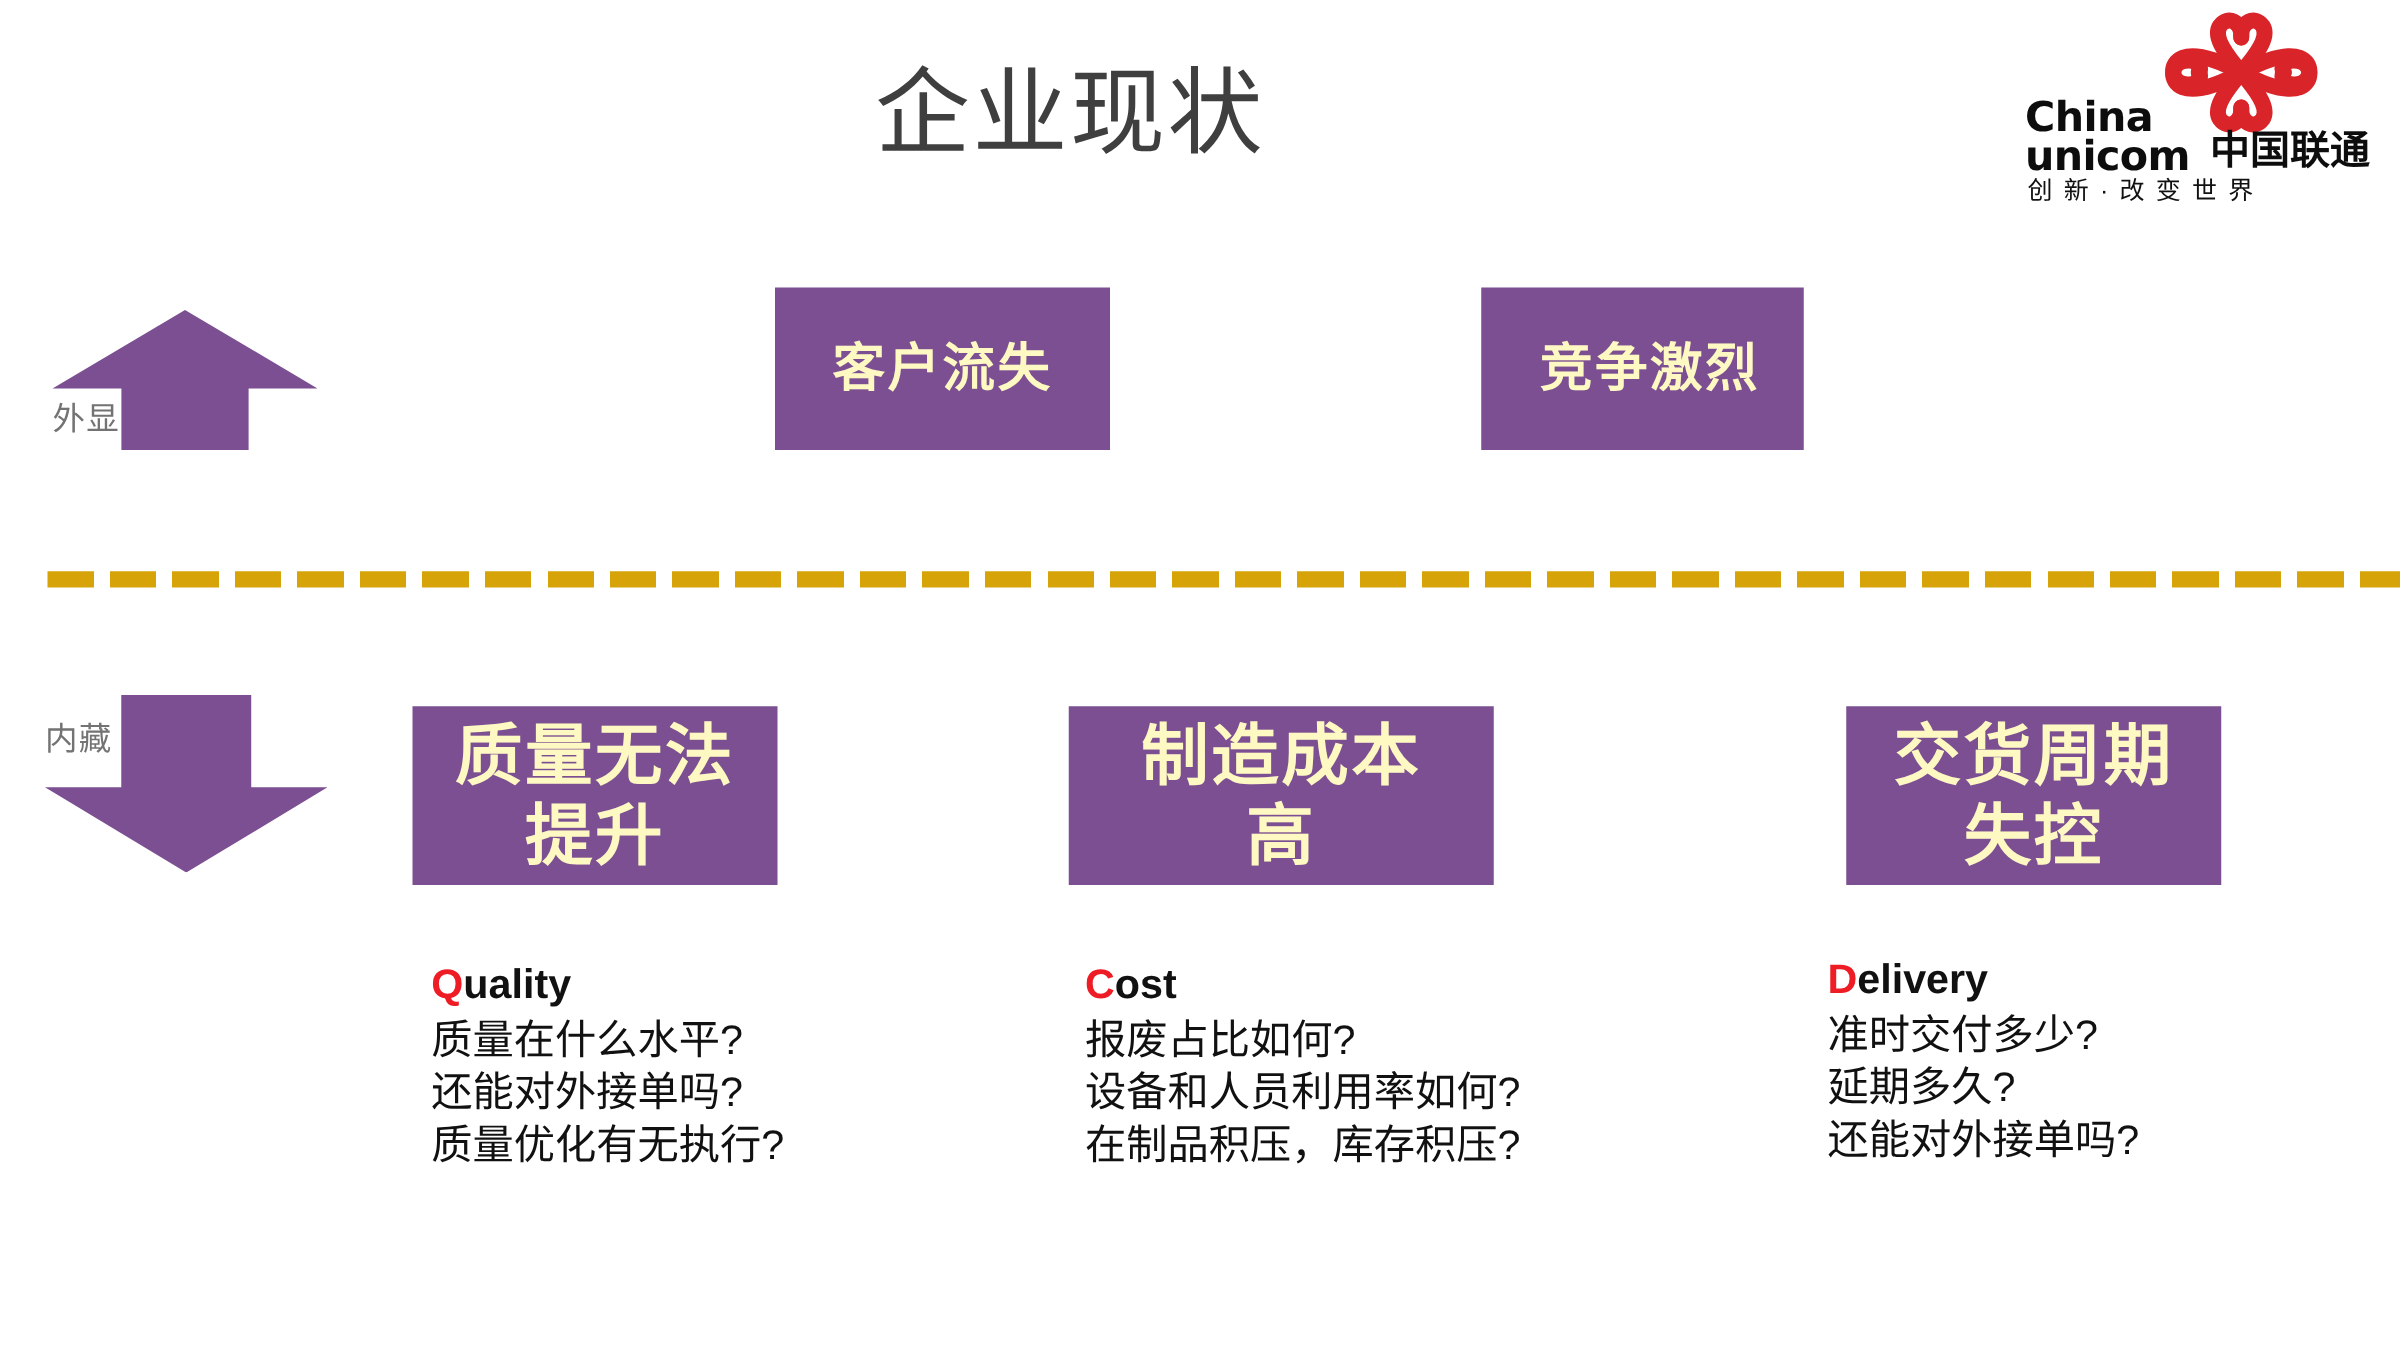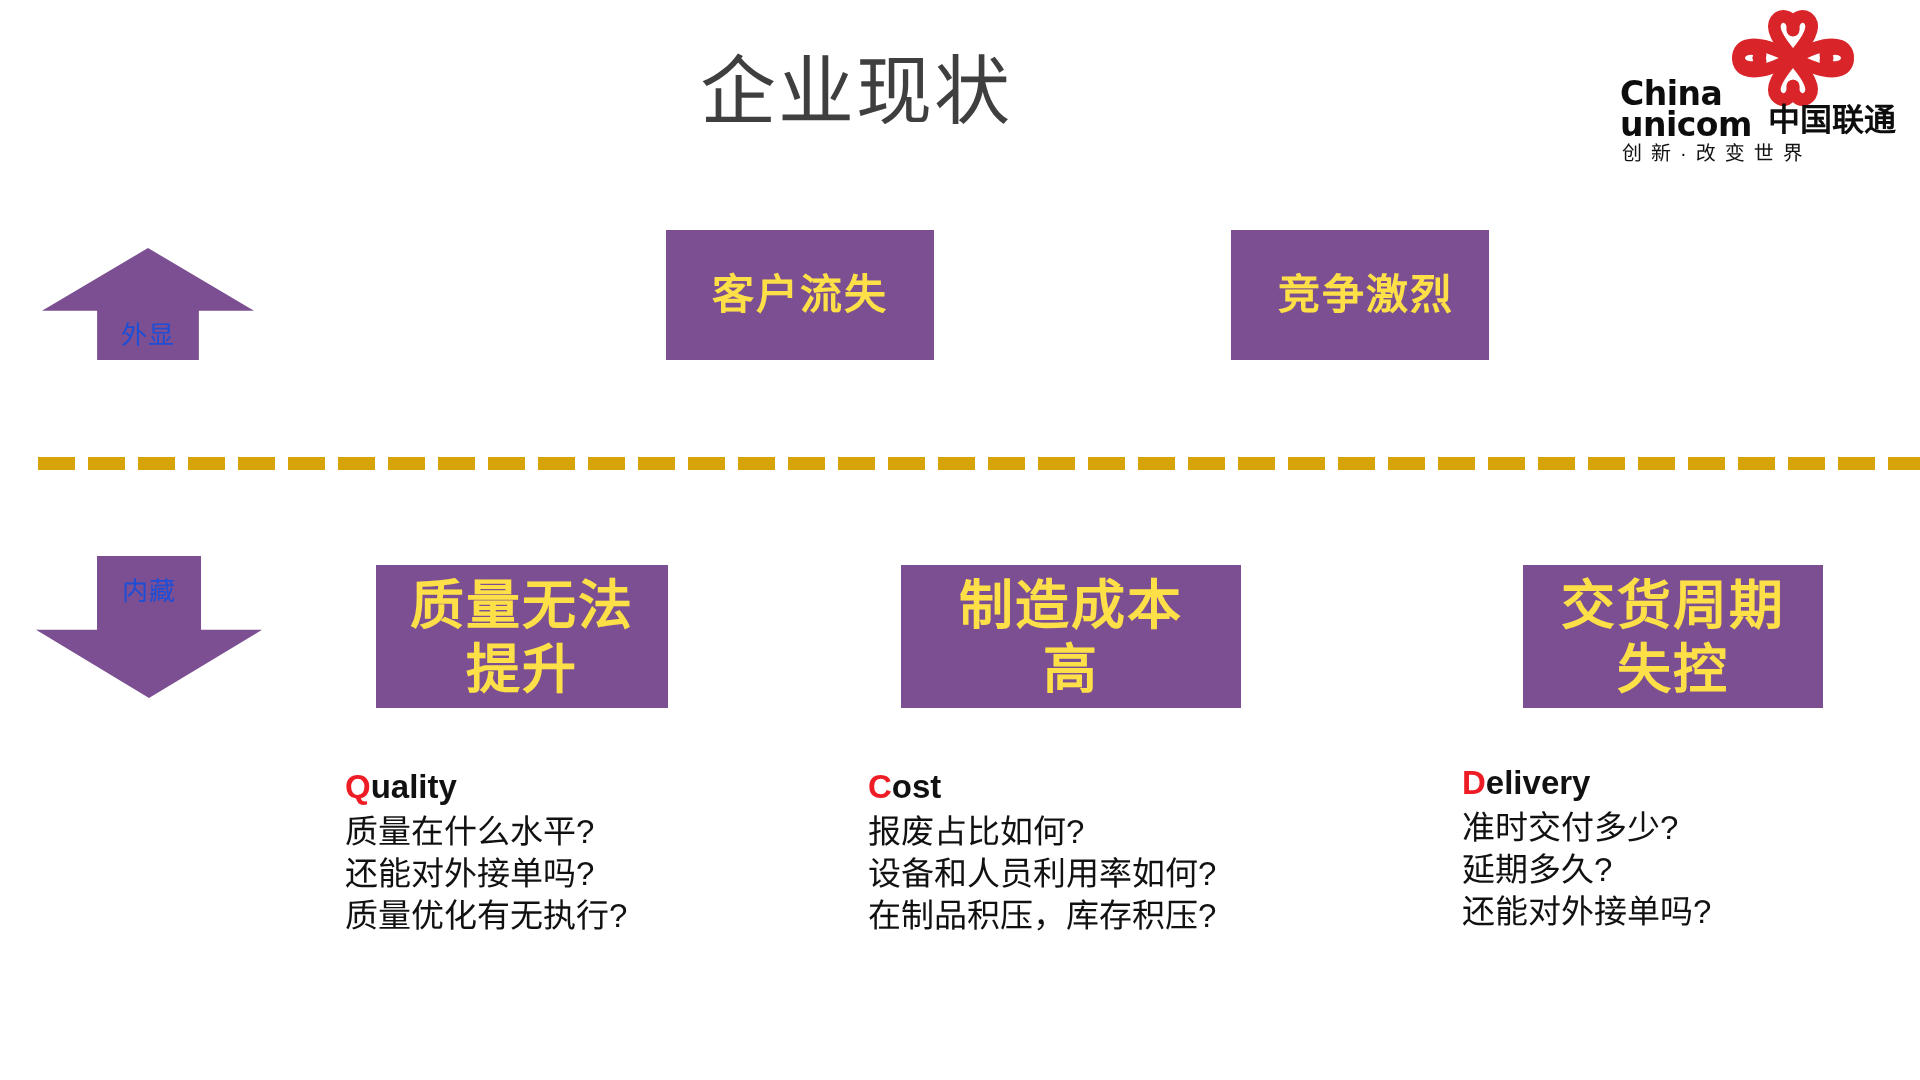--- a/index.html
+++ b/index.html
@@ -109,42 +109,40 @@
   }
   .arrow-up .arrow-shape {
     clip-path: polygon(50% 0%, 100% 56%, 74% 56%, 74% 100%, 26% 100%, 26% 56%, 0% 56%);
   }
   .arrow-down .arrow-shape {
     clip-path: polygon(27% 0%, 73% 0%, 73% 52%, 100% 52%, 50% 100%, 0% 52%, 27% 52%);
   }
   .arrow-label {
     position: absolute;
     width: 100%;
-    text-align: center;
-    color: #1d4ed8;
+    color: #737373;
     font-size: 26px;
     line-height: 30px;
     letter-spacing: 1px;
     white-space: nowrap;
   }
   .arrow-up .arrow-label { bottom: 10px; left: 0; }
   .arrow-down .arrow-label { top: 20px; left: 0; }
 
   
   .pbox {
     position: absolute;
     background: #7B4F91;
-    color: #fde047;
+    color: #fef9c3;
     display: flex;
     align-items: center;
     justify-content: center;
     text-align: center;
     font-weight: 700;
     box-sizing: border-box;
-    margin-left: 46px;
   }
   .pbox-top {
     font-size: 42px;
     line-height: 48px;
     letter-spacing: 2px;
   }
   .pbox-bottom {
     font-size: 54px;
     line-height: 64px;
     letter-spacing: 2px;

